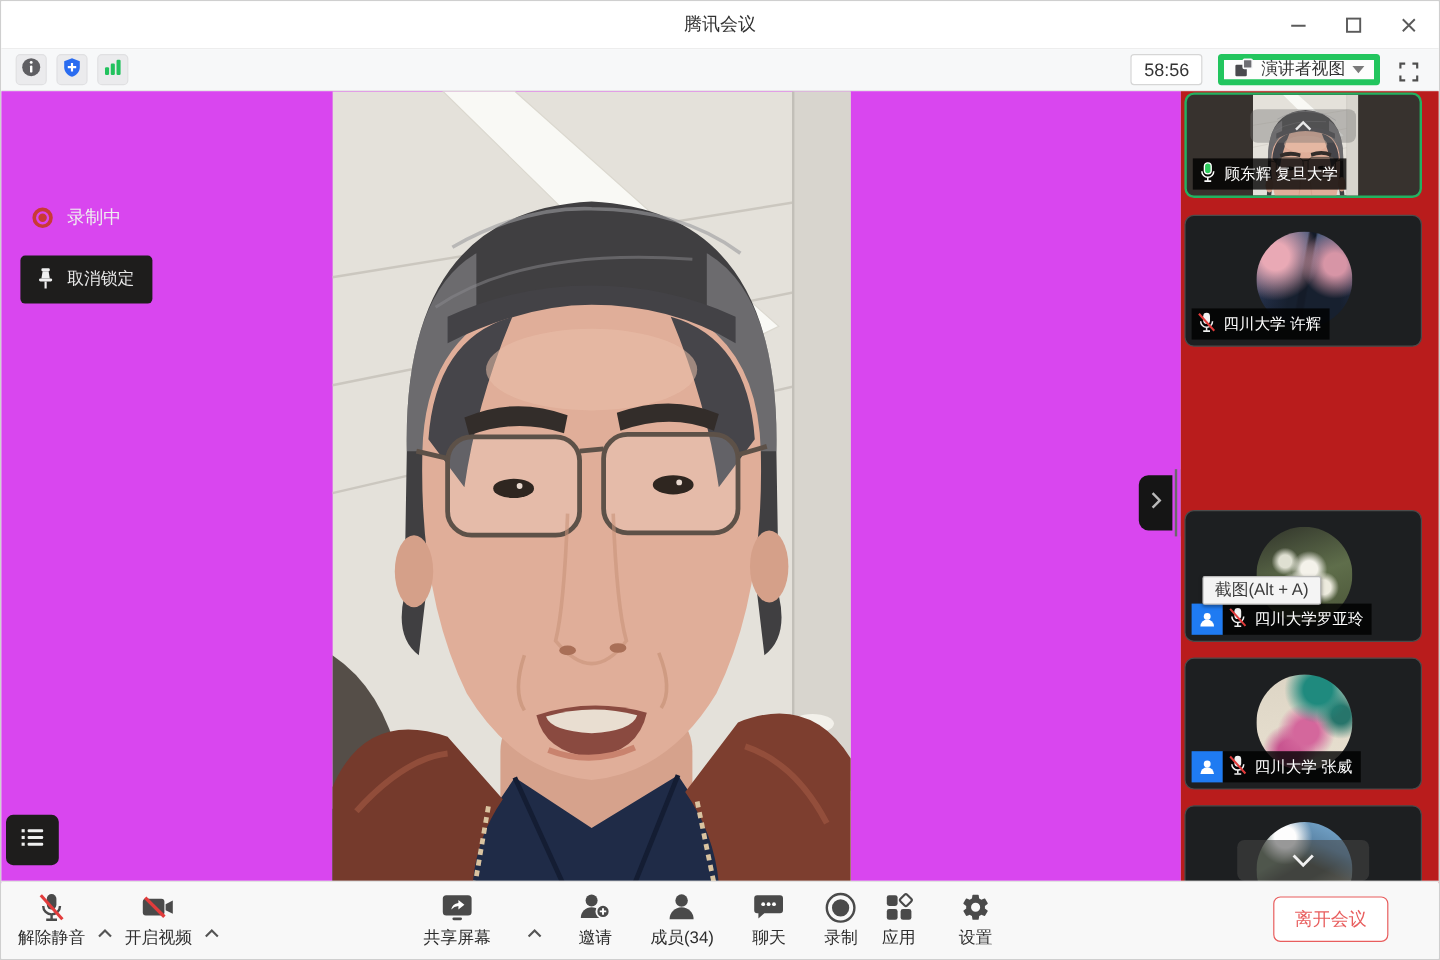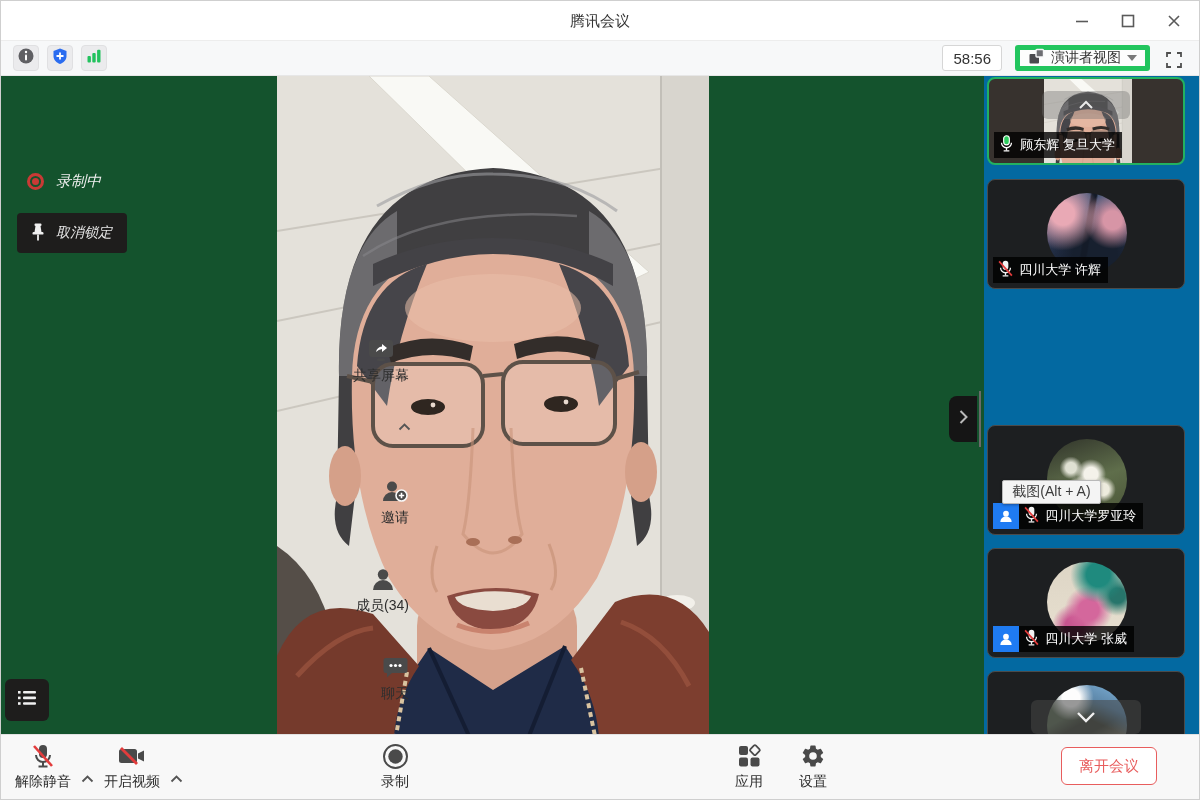--- a/index.html
+++ b/index.html
@@ -17,37 +17,37 @@
   .subbar { position:absolute; top:40px; left:0; right:0; height:35px; background:#f7f8f9; border-bottom:1px solid #e7e7e7; }
   .subbar-left { position:absolute; left:12px; top:4px; display:flex; gap:8px; }
   .sq-btn { width:26px; height:26px; background:#ebebed; border:1px solid #e0e0e2; border-radius:4px; display:flex; align-items:center; justify-content:center; }
   .subbar-right { position:absolute; right:14px; top:4px; display:flex; gap:13px; align-items:flex-end; }
   .timer-box { height:26px; padding:0 10px; background:#fff; border:1px solid #d6d6d6; border-radius:3px; font-size:15px; color:#333; display:flex; align-items:center; }
   .view-select { height:26px; padding:0 8px; background:#fdfdfd; border:5px solid #22c55e; border-radius:3px; display:flex; align-items:center; gap:6px; font-size:14px; color:#333; cursor:pointer; }
   .caret-down { width:0; height:0; border-left:5px solid transparent; border-right:5px solid transparent; border-top:6px solid #7a7a7a; }
 
   
   .content { position:absolute; top:75px; left:0; right:0; bottom:65px; display:flex; }
-  .stage { position:relative; width:985px; height:660px; background:#14532d; overflow:hidden;font-style:italic; }
+  .stage { position:relative; width:985px; height:660px; background:#d946ef; overflow:hidden; }
   .main-video { position:absolute; left:276px; top:0; width:432px; height:660px; }
 
   .rec-pill { position:absolute; left:26px; top:96px; display:flex; align-items:center; gap:12px; color:#efefef; font-size:15px; }
   .rec-dot { width:17px; height:17px; border-radius:50%; border:3px solid #c93a35; background:transparent; position:relative; }
   .rec-dot::after { content:""; position:absolute; left:2px; top:2px; width:7px; height:7px; border-radius:50%; background:#c93a35; }
 
   .unpin-pill { position:absolute; left:16px; top:137px; width:110px; height:40px; background:#1e1d1c; border-radius:4px; display:flex; align-items:center; gap:10px; padding-left:13px; color:#e8e8e8; font-size:14px; cursor:pointer; }
 
   .layout-btn { position:absolute; left:4px; top:603px; width:44px; height:42px; background:#1e1d1c; border-radius:6px; display:flex; align-items:center; justify-content:center; cursor:pointer; }
 
   .collapse-handle { position:absolute; left:948px; top:320px; width:28px; height:46px; background:#151515; border-radius:8px 0 0 8px; display:flex; align-items:center; justify-content:center; cursor:pointer; }
   .resize-lines { position:absolute; left:978px; top:315px; height:56px; display:flex; gap:3px; cursor:col-resize; }
   .resize-lines span { display:block; width:2px; height:56px; background:#6a6a6a; }
 
   
-  .sidebar { position:relative; width:215px; height:660px; background:#0369a1; overflow:hidden; }
+  .sidebar { position:relative; width:215px; height:660px; background:#b91c1c; overflow:hidden; }
   .tile { position:absolute; left:3px; width:198px; height:110px; background:#1d1f21; border:1px solid #4b4b4b; border-radius:8px; overflow:hidden; cursor:pointer; }
   .tile-active { top:1px; height:88px; border:2px solid #23b161; background:#37322e; }
   .avatar { position:absolute; left:59px; top:13px; width:80px; height:80px; border-radius:50%; }
   .mini-video { position:absolute; left:55px; top:0; width:88px; height:100%; overflow:hidden; }
 
   .tile-label { position:absolute; left:5px; bottom:5px; display:flex; align-items:stretch; height:26px; max-width:190px; }
   .badge { width:26px; height:26px; display:flex; align-items:center; justify-content:center; flex:0 0 26px; }
   .badge.orange { background:#f57b1d; }
   .badge.blue { background:#1f7bf2; }
   .label-main { background:rgba(0,0,0,0.8); display:flex; align-items:center; gap:5px; padding:0 7px 0 4px; color:#fff; font-size:13px; white-space:nowrap; }
@@ -90,21 +90,21 @@
     #5b6a55; }
 
   
   .bottombar { position:absolute; left:0; right:0; bottom:0; height:65px; background:#f8f8f8; border-top:1px solid #e2e2e2; }
   .tb-group { position:absolute; bottom:0; display:flex; align-items:flex-end; }
   .tb-item { display:flex; flex-direction:column; align-items:center; gap:3px; padding:7px 4px 8px; cursor:pointer; }
   .tb-icon { height:28px; display:flex; align-items:center; justify-content:center; }
   .tb-label { font-size:14px; color:#2e2e2e; white-space:nowrap; }
   .tb-caret { padding:0 2px 12px; cursor:pointer; align-self:flex-end; }
   .g-left { left:10px; gap:4px; }
-  .g-center { left:348px; gap:24px;flex-direction:column; }
+  .g-center { left:348px; gap:24px; }
   .g-right { left:730px; gap:28px;text-align:center; }
   .leave-btn { position:absolute; right:42px; bottom:14px; width:96px; height:38px; background:#fff; border:1px solid #e85d5d; border-radius:6px; color:#e85d5d; font-size:15px; display:flex; align-items:center; justify-content:center; cursor:pointer; }
 </style>
 </head>
 <body>
 
 <div id="app">
 
   <div class="titlebar">
     <div class="title">腾讯会议</div>

